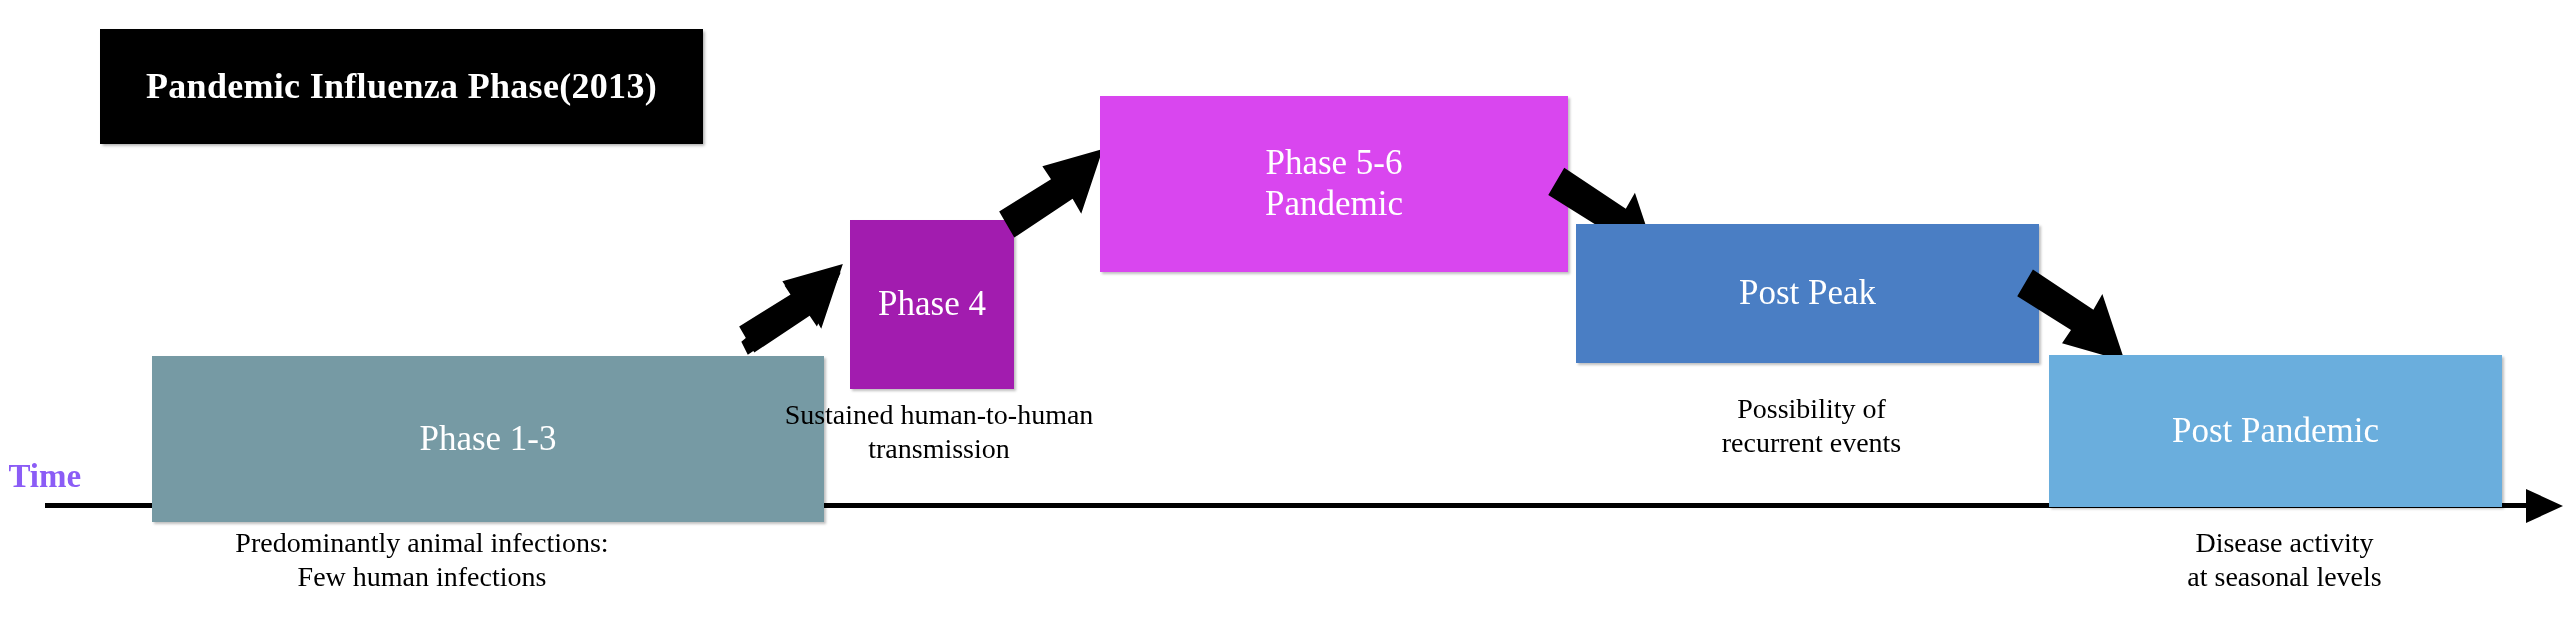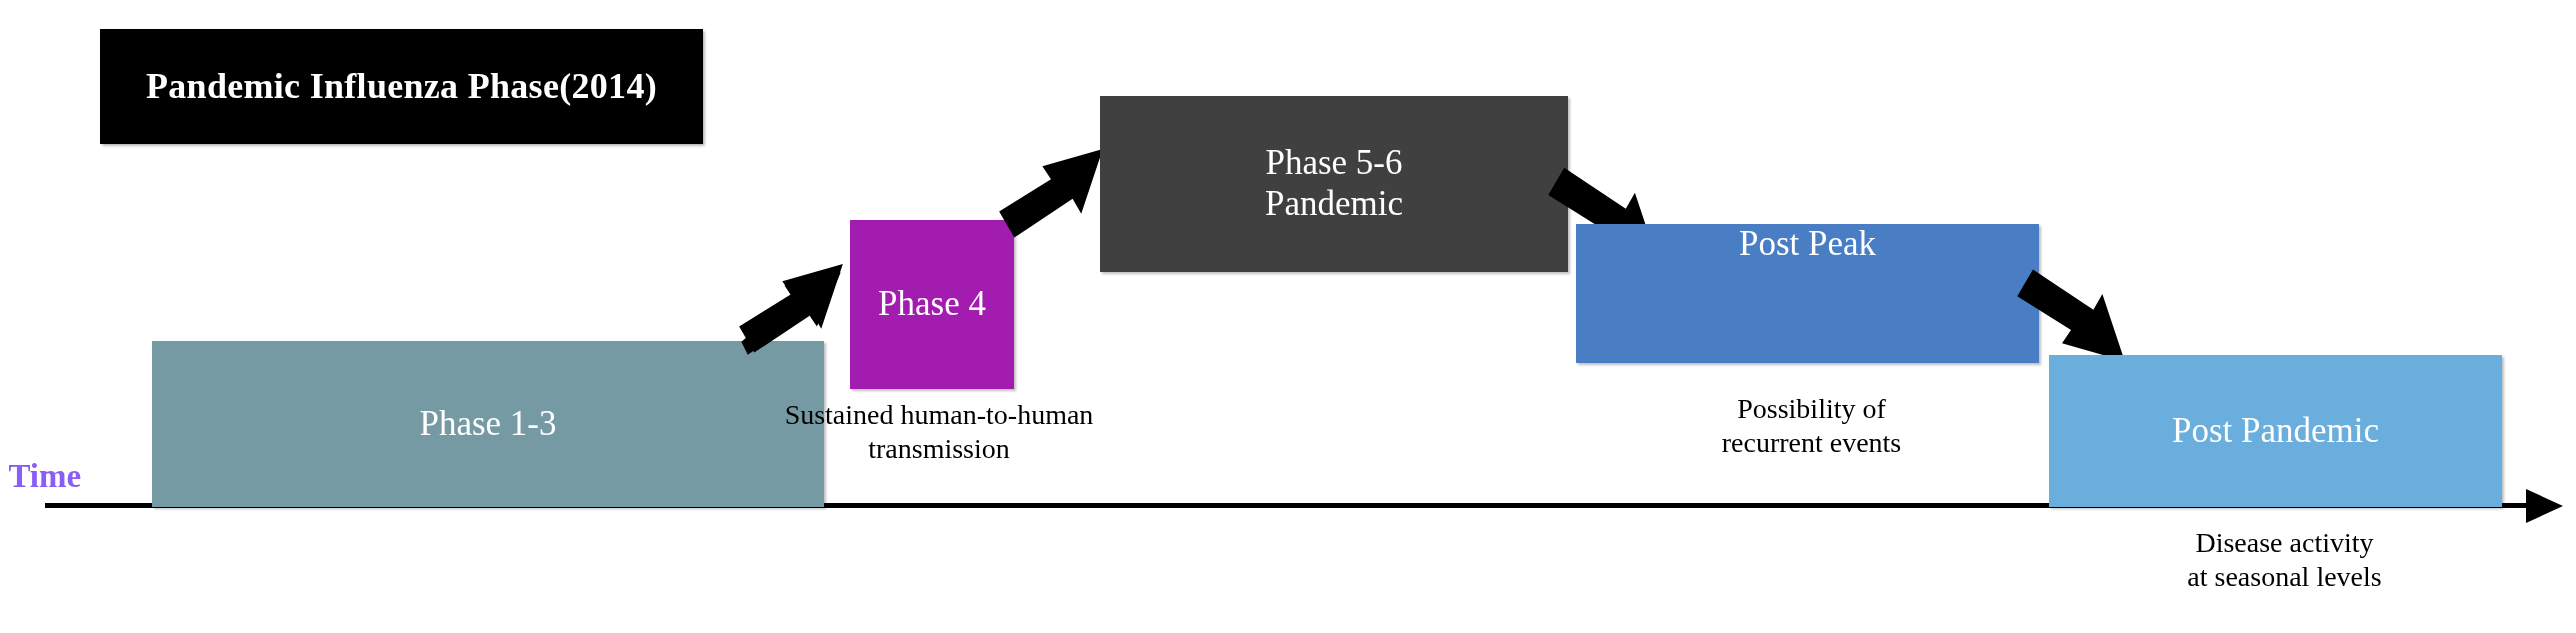--- a/index.html
+++ b/index.html
@@ -59,29 +59,29 @@
     position:absolute;
     display:flex;
     align-items:center;
     justify-content:center;
     color:#ffffff;
     font-size:35px;
     line-height:1.16;
     text-align:center;
     box-shadow:1.8px 1.8px 2.4px rgba(0,0,0,.25);
   }
-  #box-p13{left:152px;top:341px;width:672px;height:166px;}
+  #box-p13{left:152px;top:356px;width:672px;height:166px;}
   #box-p4 {left:850px;top:220px;width:164px;height:169px;}
   #box-p56{left:1100px;top:96px;width:468px;height:176px;}
   #box-pp {left:1576px;top:224px;width:463px;height:139px;}
   #box-ppd{left:2049px;top:355px;width:453px;height:152px;}
 
   
   #box-p13{align-items:center;}
-  #box-pp{align-items:flex-start;}
+  #box-pp{align-items:center;}
   #box-ppd{align-items:center;text-align:right;}
 
   .phase-caption{
     position:absolute;
     font-size:28px;
     line-height:1.22;
     color:#000000;
     text-align:center;
     white-space:pre-line;
   }
@@ -98,51 +98,53 @@
   #arrow-3{left:1544px;top:154px;width:118px;height:114px;}
   #arrow-4{left:2014px;top:256px;width:114px;height:112px;}
 </style>
 </head>
 <body>
 
 <div id="stage">
 
   <div class="title-plate">
     <div class="title-line">Pandemic Influenza Phase</div>
-    <div class="title-line">(2014)</div>
+    <div class="title-line">(2013)</div>
   </div>
 
   <div class="time-label">Time</div>
   <div class="axis-line"></div>
   <div class="axis-arrow"></div>
 
   <div class="phase-box" id="box-p13" style="background:#769aa4">
     <span>Phase 1-3</span>
   </div>
+  <div class="phase-caption" id="cap-p13">Predominantly animal infections:
+Few human infections</div>
 
   <div class="arrow" id="arrow-1">
     <svg viewBox="0 0 100 100" width="108" height="109" aria-hidden="true">
       <polygon points="4,72 10,84 66,46 74,58 96,8 44,20 52,32" fill="#000000" transform="translate(0,6) scale(1.0)"></polygon>
       <polygon points="2,64 16,88 70,52 78,66 98,6 42,22 50,34" fill="#000000"></polygon>
     </svg>
   </div>
 
   <div class="phase-box" id="box-p4" style="background:#a21caf">
     <span>Phase 4</span>
   </div>
   <div class="phase-caption" id="cap-p4">Sustained human-to-human
 transmission</div>
 
   <div class="arrow" id="arrow-2">
     <svg viewBox="0 0 100 100" width="108" height="109" aria-hidden="true">
       <polygon points="2,64 16,88 70,52 78,66 98,6 42,22 50,34" fill="#000000"></polygon>
     </svg>
   </div>
 
-  <div class="phase-box" id="box-p56" style="background:#404040">
+  <div class="phase-box" id="box-p56" style="background:#d946ef">
     <span style="white-space:pre-line">Phase 5-6
 Pandemic</span>
   </div>
 
   <div class="arrow" id="arrow-3">
     <svg viewBox="0 0 100 100" width="118" height="114" aria-hidden="true">
       <polygon points="2,36 16,12 70,48 78,34 98,94 42,78 50,66" fill="#000000"></polygon>
     </svg>
   </div>
 

